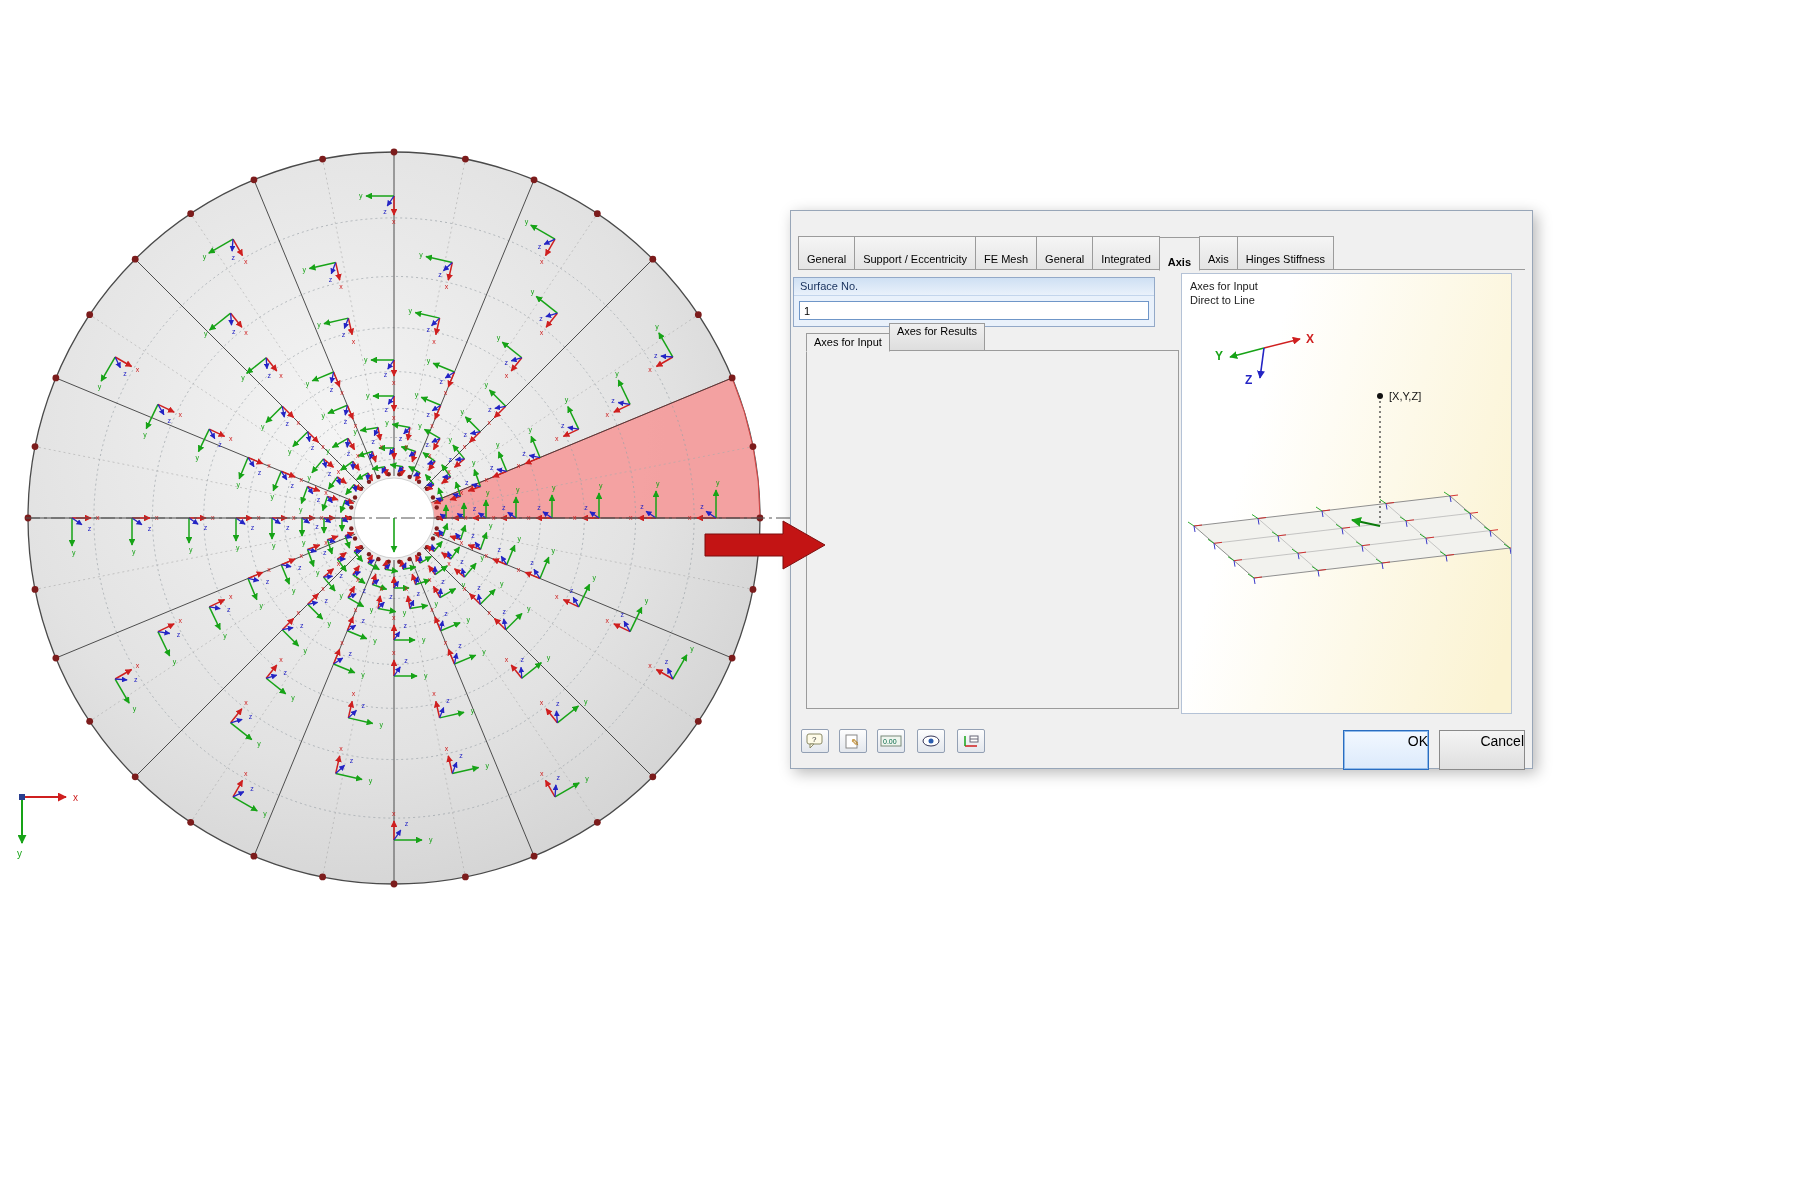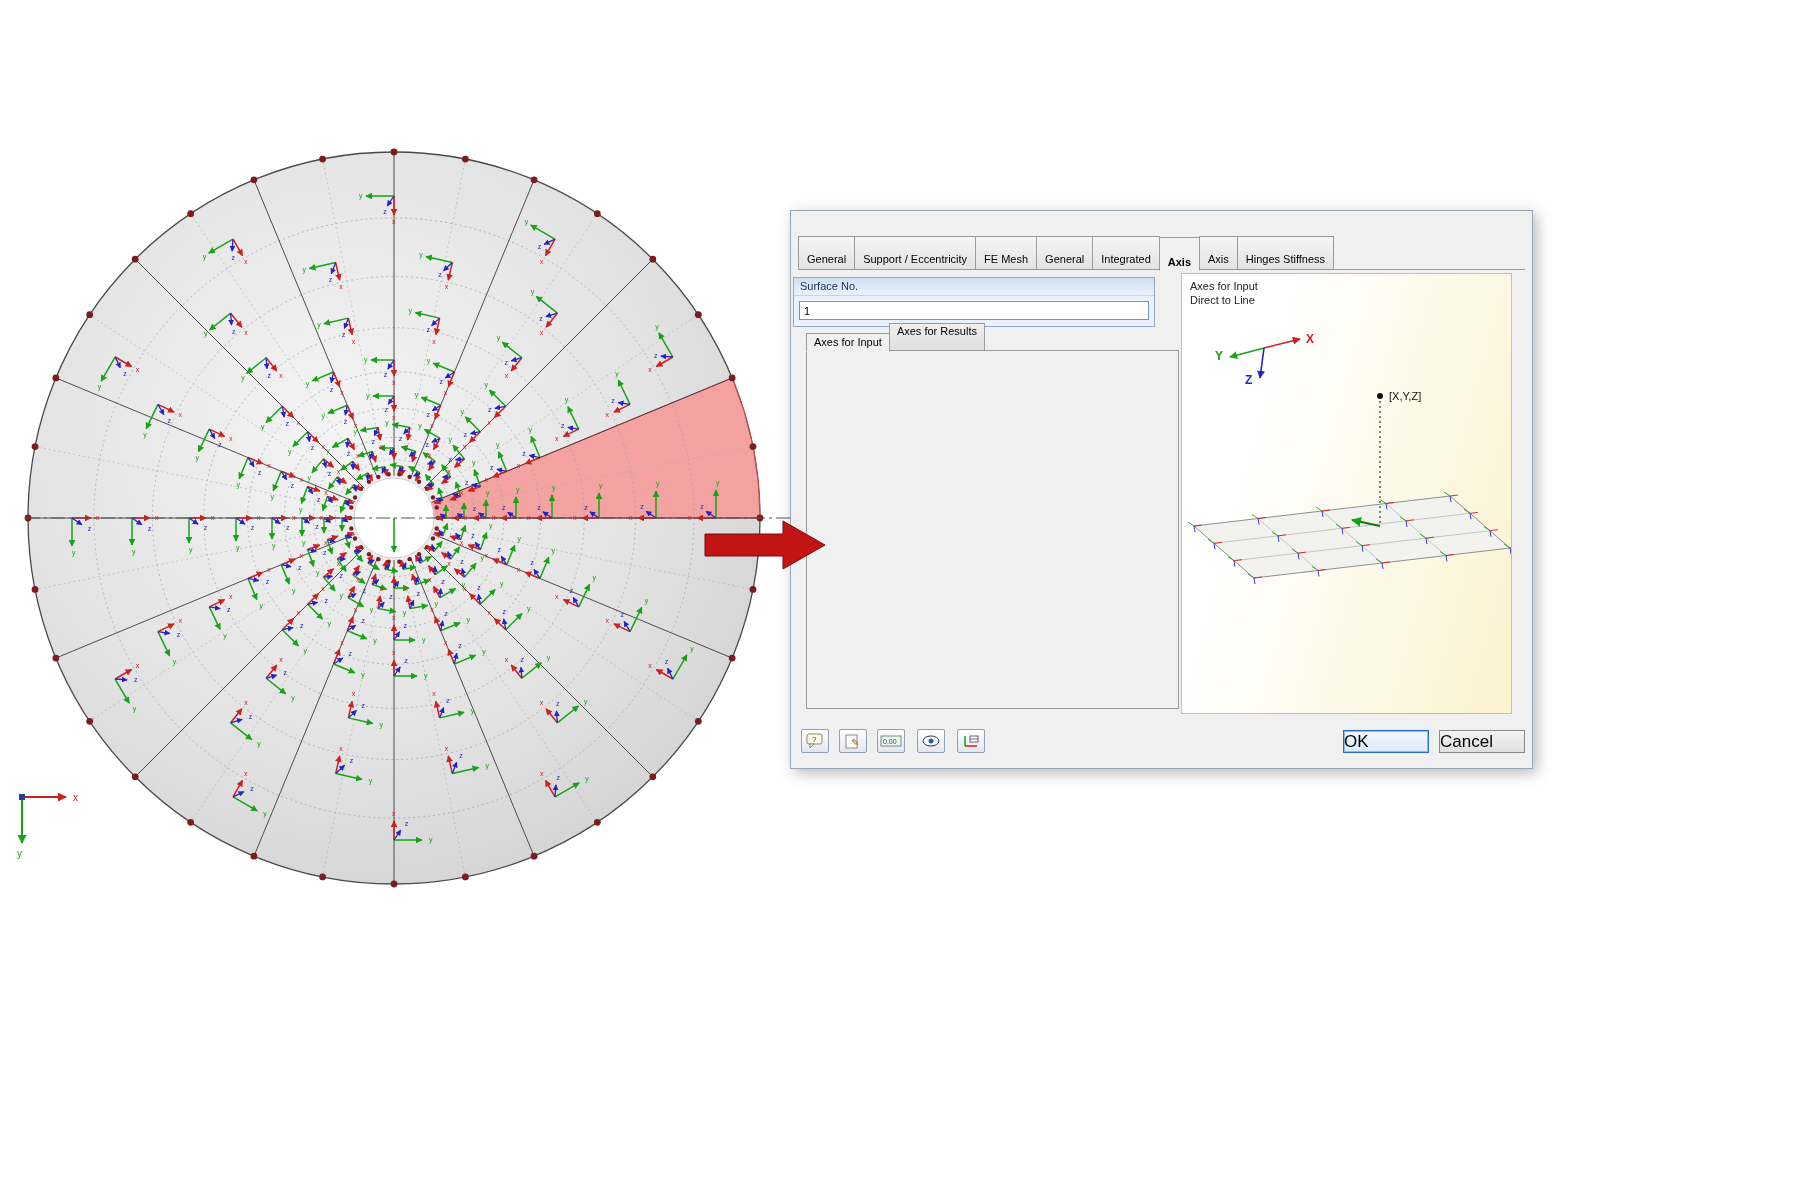--- a/index.html
+++ b/index.html
@@ -64,22 +64,22 @@
   .combo{position:absolute;display:flex;height:18px;box-sizing:border-box;border:1px solid #9b9b9b;background:#ececec;color:#555;}
   .combo .cval{flex:1;line-height:16px;padding:0 5px;overflow:hidden;white-space:nowrap;}
   .combo .carr{width:16px;border-left:1px solid #c0c0c0;background:#e0e0e0;display:flex;align-items:center;justify-content:center;}
   .combo .carr::after{content:"";width:0;height:0;border-left:3px solid transparent;border-right:3px solid transparent;border-top:4px solid #666;}
 
   .ibtn{position:absolute;width:28px;height:22px;box-sizing:border-box;border:1px solid #93a0b4;border-radius:2px;
         background:linear-gradient(#fdfdfd,#e3e7ed);display:flex;align-items:center;justify-content:center;}
   .tbtn{position:absolute;width:28px;height:24px;box-sizing:border-box;border:1px solid #93a0b4;border-radius:2px;
         background:linear-gradient(#fdfdfd,#e3e7ed);display:flex;align-items:center;justify-content:center;}
 
-  .btn{position:absolute;width:86px;height:23px;box-sizing:border-box;border:1px solid #8a8a8a;background:linear-gradient(#f4f4f4,#dfdfdf);
-       text-align:left;line-height:21px;font-size:17px;}
+  .btn{position:absolute;width:86px;height:40px;box-sizing:border-box;border:1px solid #8a8a8a;background:linear-gradient(#f4f4f4,#dfdfdf);
+       text-align:right;line-height:21px;font-size:14px;}
   .btn.def{border:1px solid #2a6dc0;box-shadow:inset 0 0 0 1px #8fbaea;background:linear-gradient(#f2f8ff,#dceafb);}
 
   .preview{position:absolute;left:390px;top:62px;width:331px;height:441px;box-sizing:border-box;border:1px solid #b4c2d6;
            background:linear-gradient(105deg,#ffffff 25%,#fbf3d2 95%);}
 </style>
 </head>
 <body>
 
 <div class="canvas">
 

